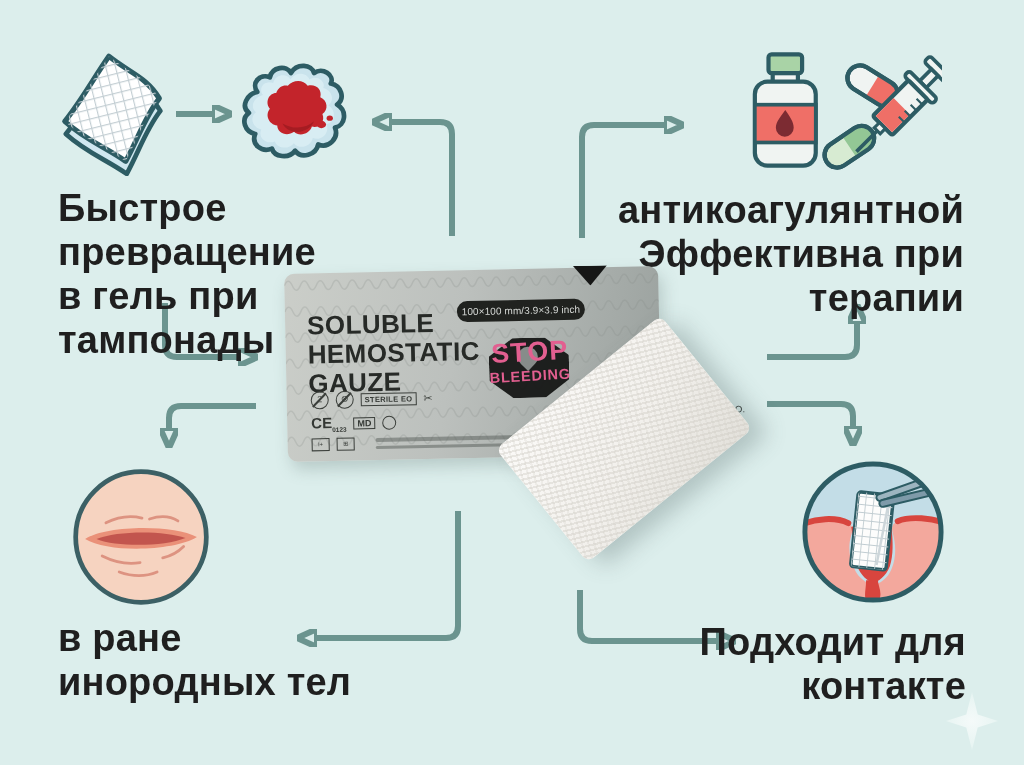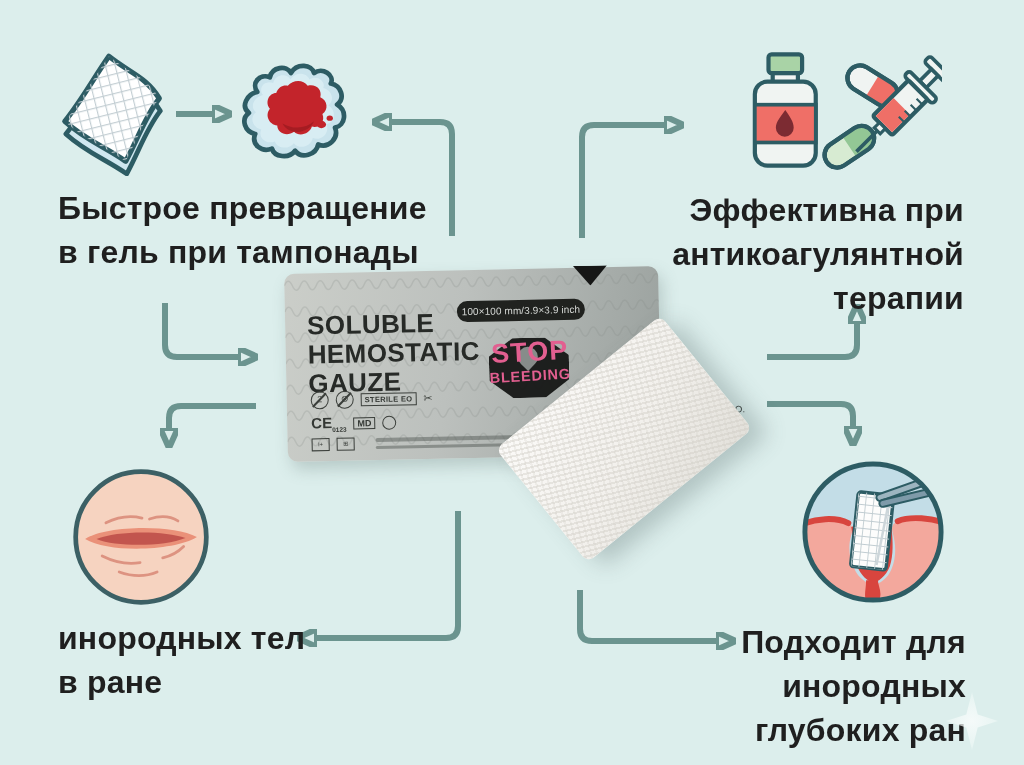--- a/index.html
+++ b/index.html
@@ -5,21 +5,21 @@
   html,body{margin:0;padding:0;background:#c8dedd;}
   .canvas{
     position:relative; width:1024px; height:765px; overflow:hidden;
     background:#dceeec;
     font-family:"Liberation Sans", sans-serif;
   }
   
   .arrows{position:absolute;left:0;top:0;z-index:1;}
   .arrows path{fill:none;stroke:#6b948f;stroke-width:6;}
   
-  .feature{position:absolute;z-index:2;font-size:32px;line-height:44px;font-weight:600;color:#1f1f1f;letter-spacing:.2px;}
+  .feature{position:absolute;z-index:2;font-size:38px;line-height:44px;font-weight:600;color:#1f1f1f;letter-spacing:.2px;}
   .feature span{display:block;}
   .f-left{text-align:left;}
   .f-right{text-align:right;}
   #f-gel{left:58px;top:186px;width:380px;}
   #f-anti{right:60px;top:188px;width:420px;}
   #f-foreign{left:58px;top:616px;width:380px;}
   #f-tamp{right:58px;top:620px;width:420px;}
   
   .icon{position:absolute;z-index:2;}
   
@@ -103,32 +103,31 @@
     <path d="M458,511 V626 Q458,638 446,638 H317" marker-end="url(#ah)"></path>
     <path d="M767,404 H841 Q853,404 853,416 V426" marker-end="url(#ah)"></path>
     <path d="M580,590 V629 Q580,641 592,641 H716" marker-end="url(#ah)"></path>
   </svg>
 
   <div class="feature f-left" id="f-gel">
     <span>Быстрое превращение</span>
     <span>в гель при тампонады</span>
   </div>
   <div class="feature f-right" id="f-anti">
+    <span>антикоагулянтной</span>
     <span>Эффективна при</span>
-    <span>антикоагулянтной</span>
     <span>терапии</span>
   </div>
   <div class="feature f-left" id="f-foreign">
+    <span>в ране</span>
     <span>инородных тел</span>
-    <span>в ране</span>
   </div>
   <div class="feature f-right" id="f-tamp">
     <span>Подходит для</span>
-    <span>инородных</span>
-    <span>глубоких ран</span>
+    <span>контакте</span>
   </div>
 
   <svg class="icon" style="left:52px;top:50px;" width="118" height="126" viewBox="0 0 112 120">
     <defs>
       <pattern id="gz" width="9" height="9" patternUnits="userSpaceOnUse" patternTransform="rotate(-14)">
         <path d="M0,0 H9 M0,0 V9" stroke="#c3ced3" stroke-width="2.2" fill="none"></path>
       </pattern>
     </defs>
     <path d="M54,6 C74,22 90,26 102,46 C88,64 82,84 70,106 C50,92 32,86 12,68 C28,48 40,26 54,6 Z" transform="translate(1,12)" fill="#cfe7f0" stroke="#2d5c64" stroke-width="4.5" stroke-linejoin="round"></path>
     <path d="M54,6 C74,22 90,26 102,46 C88,64 82,84 70,106 C50,92 32,86 12,68 C28,48 40,26 54,6 Z" fill="#ffffff" stroke="#2d5c64" stroke-width="5" stroke-linejoin="round"></path>

